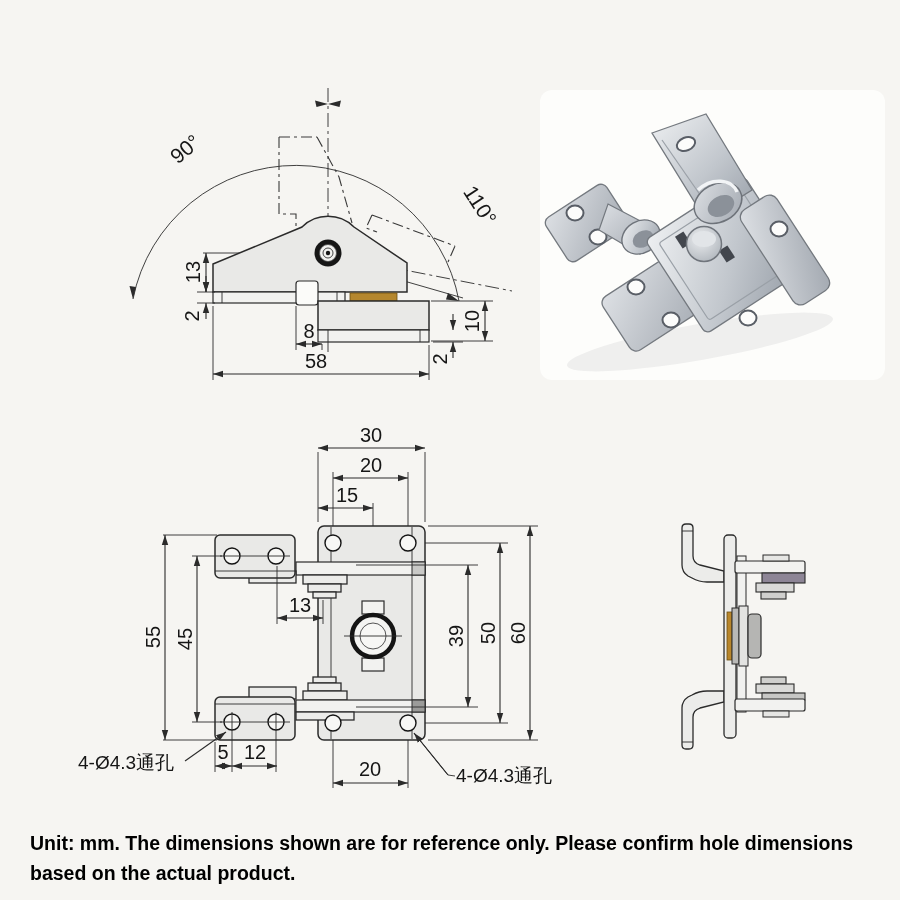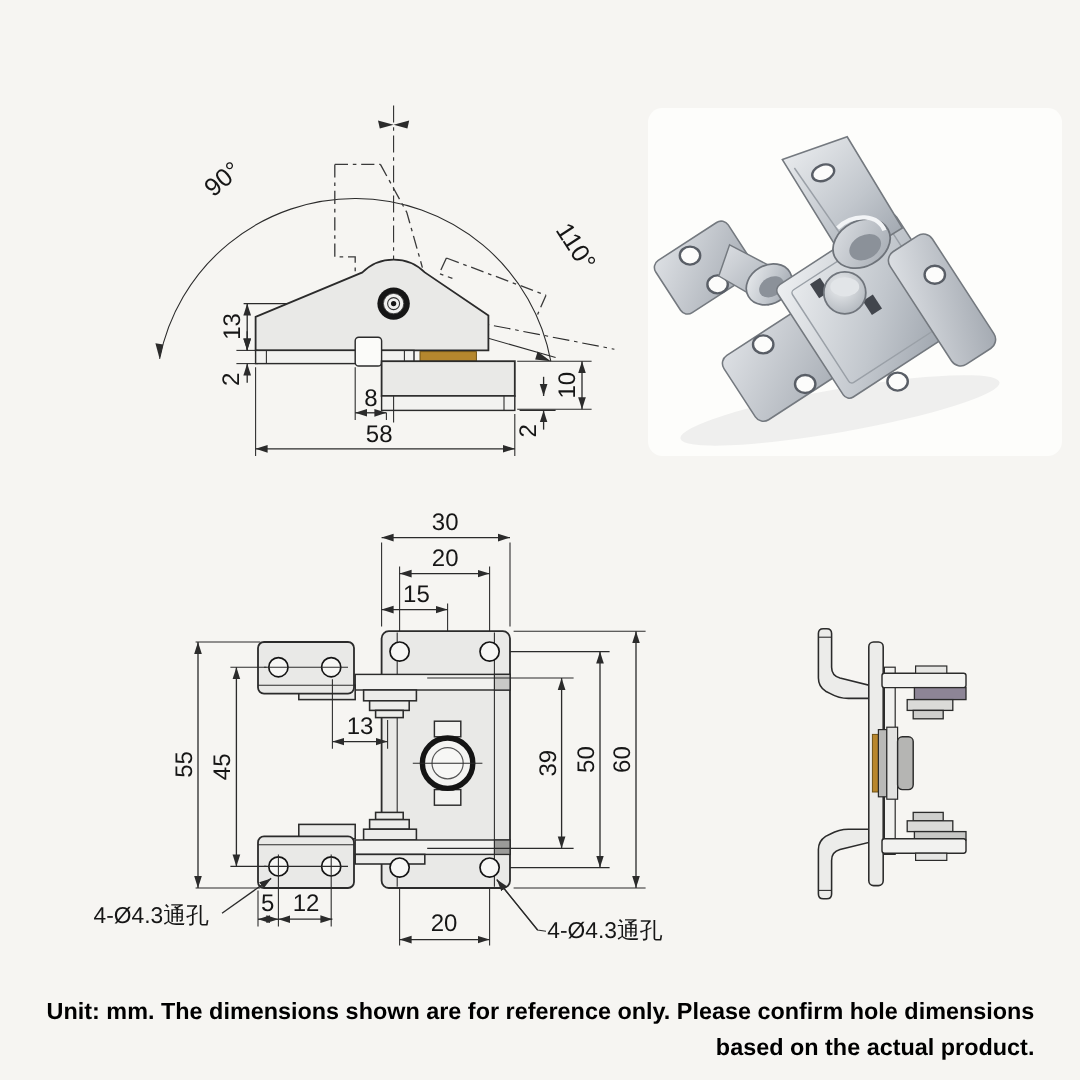--- a/index.html
+++ b/index.html
@@ -13,22 +13,22 @@
   .dl{stroke:#2b2b2b;stroke-width:1.1;marker-start:url(#aS);marker-end:url(#aE);}
   .de{stroke:#2b2b2b;stroke-width:1.1;marker-end:url(#aE);}
   .xl{stroke:#2b2b2b;stroke-width:0.9;}
   .tl{stroke:#2b2b2b;stroke-width:0.9;fill:none;}
   .ol{stroke:#2b2b2b;stroke-width:1.5;fill:#e9e9e7;}
   .ol2{stroke:#2b2b2b;stroke-width:1.3;fill:#ececea;}
   .wht{stroke:#2b2b2b;stroke-width:1.2;fill:#f2f2f0;}
   .cl{stroke:#2b2b2b;stroke-width:0.9;stroke-dasharray:14 4 3 4;fill:none;}
   .lid{stroke:#3a3a3a;stroke-width:1.1;stroke-dasharray:11 4 3 4;fill:none;}
   .hole{stroke:#141414;stroke-width:1.4;fill:#f7f7f5;}
-  #note-box{position:absolute;left:14px;top:828px;width:848px;
-    font-size:19.5px;font-weight:bold;color:#000;line-height:1.55;text-align:right;}
+  #note-box{position:absolute;left:30px;top:828px;width:848px;
+    font-size:19.5px;font-weight:bold;color:#000;line-height:1.55;}
 </style>
 </head>
 <body>
 
 <div id="stage">
 <svg width="900" height="900" viewBox="0 0 900 900">
   <defs>
     <marker id="aE" markerWidth="11" markerHeight="8" refX="10" refY="4" orient="auto" markerUnits="userSpaceOnUse">
       <path d="M0,0.8 L10,4 L0,7.2 Z" fill="#2b2b2b"></path>
     </marker>

